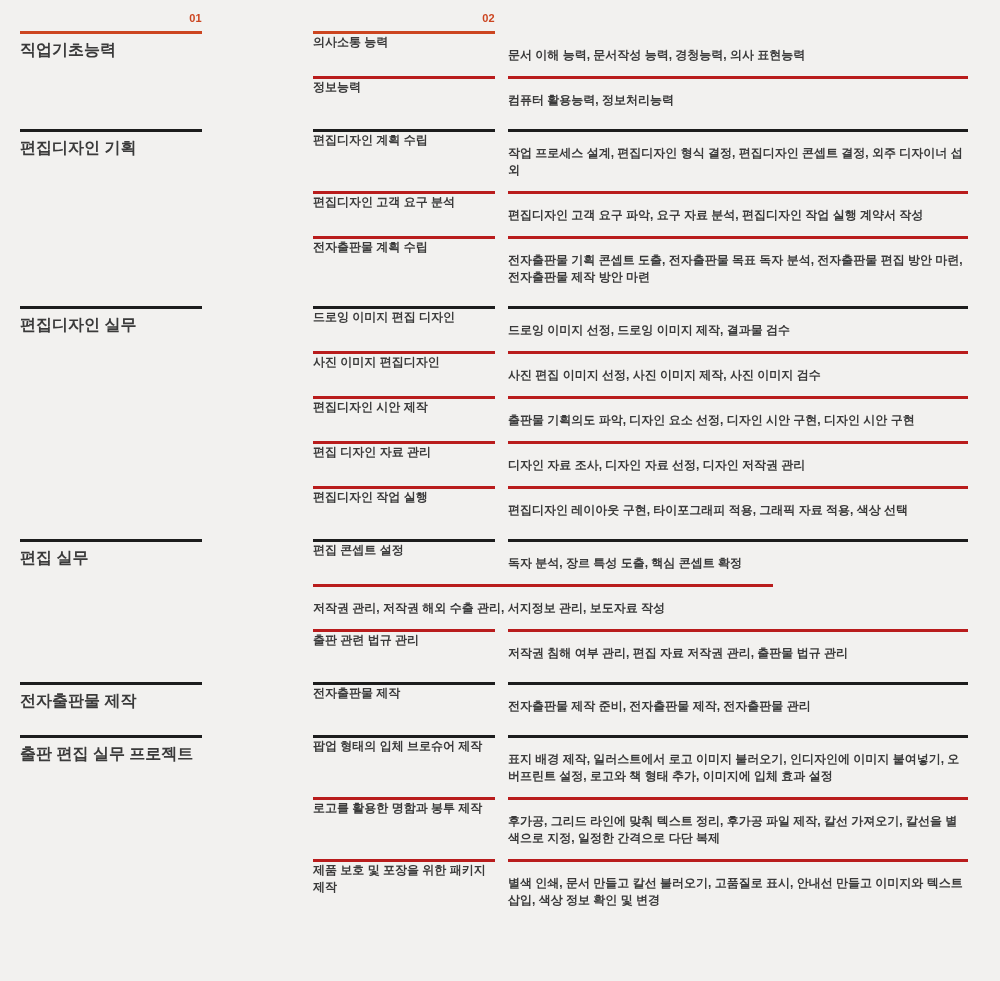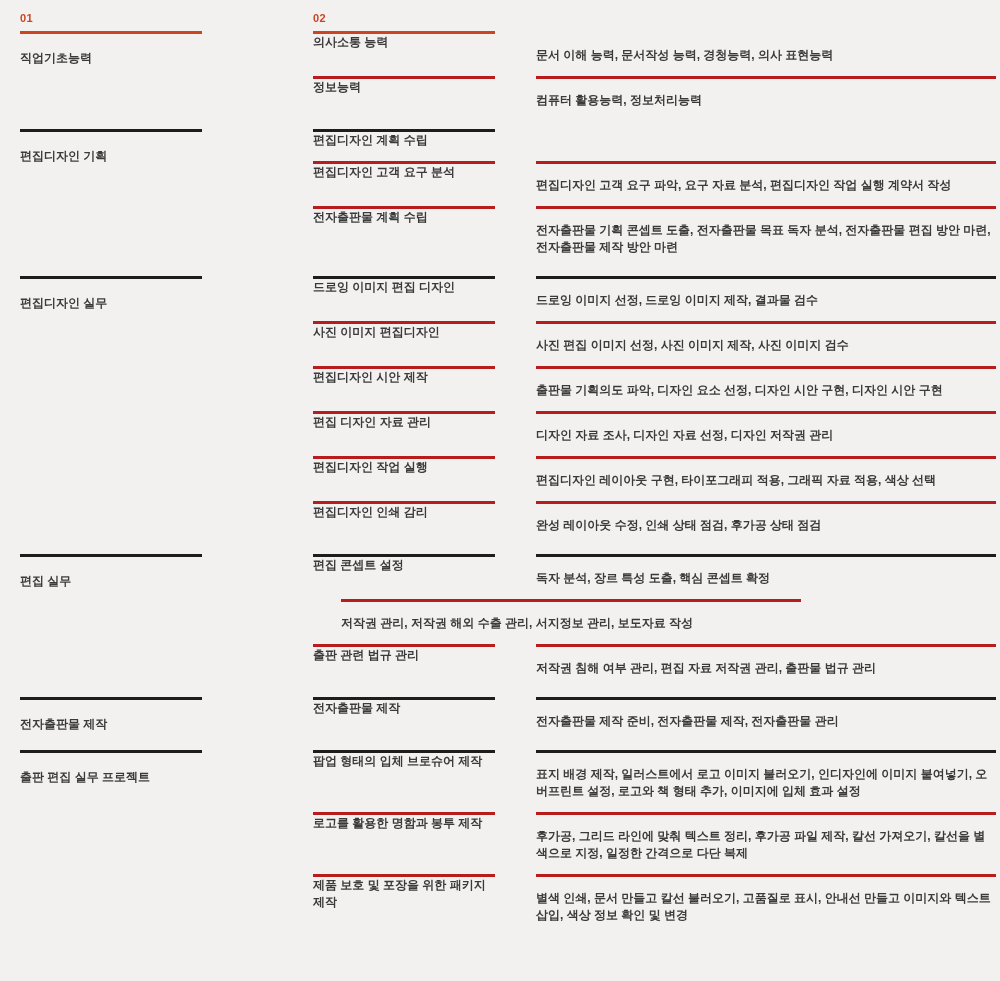--- a/index.html
+++ b/index.html
@@ -10,43 +10,43 @@
     font-family: "Liberation Sans", "DejaVu Sans", sans-serif;
     color: #3a3a3a;
     -webkit-font-smoothing: antialiased;
   }
   .sheet {
     width: 948px;
     padding: 12px 32px 10px 20px;
     box-sizing: content-box;
   }
   
-  .head { display: flex; }
+  .head { display: flex; text-align: right; }
   .head .h {
     font-size: 11px;
     font-weight: 700;
     color: #cc4520;
     padding-bottom: 7px;
     border-bottom: 3px solid #cc4520;
     letter-spacing: 0.3px;
   }
   .h1 { width: 182px; margin-right: 111px; }
   .h2 { width: 182px; margin-right: 13px; }
   .h3 { width: 460px; }
 
   .group { display: flex; }
   .group .c1 {
     width: 182px;
     margin-right: 111px;
     flex: none;
   }
   .group:not(.first) .c1 { border-top: 3px solid #1d1d1d; }
   .c1-title {
-    padding-top: 16px;
-    font-size: 12px;
+    padding-top: 8px;
+    font-size: 16px;
     font-weight: 700;
     line-height: 16px;
   }
   .rows { width: 655px; flex: none; }
   .row { display: flex; }
   .row .c2 {
     width: 182px;
     margin-right: 13px;
     flex: none;
     padding: 0 0 12px;
@@ -54,21 +54,20 @@
     font-weight: 700;
     line-height: 17px;
   }
   .row .c3 {
     width: 460px;
     flex: none;
     padding: 13px 0 12px;
     font-size: 12px;
     font-weight: 700;
     line-height: 17px;
-    margin-left: 28px;
   }
   .group:not(.first) .row:first-child .c2,
   .group:not(.first) .row:first-child .c3 {
     border-top: 3px solid #1d1d1d;
   }
   .row + .row .c2,
   .row + .row .c3 {
     border-top: 3px solid #b91c1c;
   }
   .row:last-child .c2,
@@ -99,20 +98,21 @@
           </div>
         </div>
       </section>
       <section class="group">
         <div class="c1">
           <div class="c1-title">편집디자인 기획</div>
         </div>
         <div class="rows">
           <div class="row">
             <div class="c2">편집디자인 계획 수립</div>
+            <div class="c3">작업 프로세스 설계, 편집디자인 형식 결정, 편집디자인 콘셉트 결정, 외주 디자이너 섭외</div>
           </div>
           <div class="row">
             <div class="c2">편집디자인 고객 요구 분석</div>
             <div class="c3">편집디자인 고객 요구 파악, 요구 자료 분석, 편집디자인 작업 실행 계약서 작성</div>
           </div>
           <div class="row">
             <div class="c2">전자출판물 계획 수립</div>
             <div class="c3">전자출판물 기획 콘셉트 도출, 전자출판물 목표 독자 분석, 전자출판물 편집 방안 마련, 전자출판물 제작 방안 마련</div>
           </div>
         </div>
@@ -134,24 +134,20 @@
             <div class="c2">편집디자인 시안 제작</div>
             <div class="c3">출판물 기획의도 파악, 디자인 요소 선정, 디자인 시안 구현, 디자인 시안 구현</div>
           </div>
           <div class="row">
             <div class="c2">편집 디자인 자료 관리</div>
             <div class="c3">디자인 자료 조사, 디자인 자료 선정, 디자인 저작권 관리</div>
           </div>
           <div class="row">
             <div class="c2">편집디자인 작업 실행</div>
             <div class="c3">편집디자인 레이아웃 구현, 타이포그래피 적용, 그래픽 자료 적용, 색상 선택</div>
-          </div>
-          <div class="row">
-            <div class="c2">편집디자인 인쇄 감리</div>
-            <div class="c3">완성 레이아웃 수정, 인쇄 상태 점검, 후가공 상태 점검</div>
           </div>
         </div>
       </section>
       <section class="group">
         <div class="c1">
           <div class="c1-title">편집 실무</div>
         </div>
         <div class="rows">
           <div class="row">
             <div class="c2">편집 콘셉트 설정</div>

